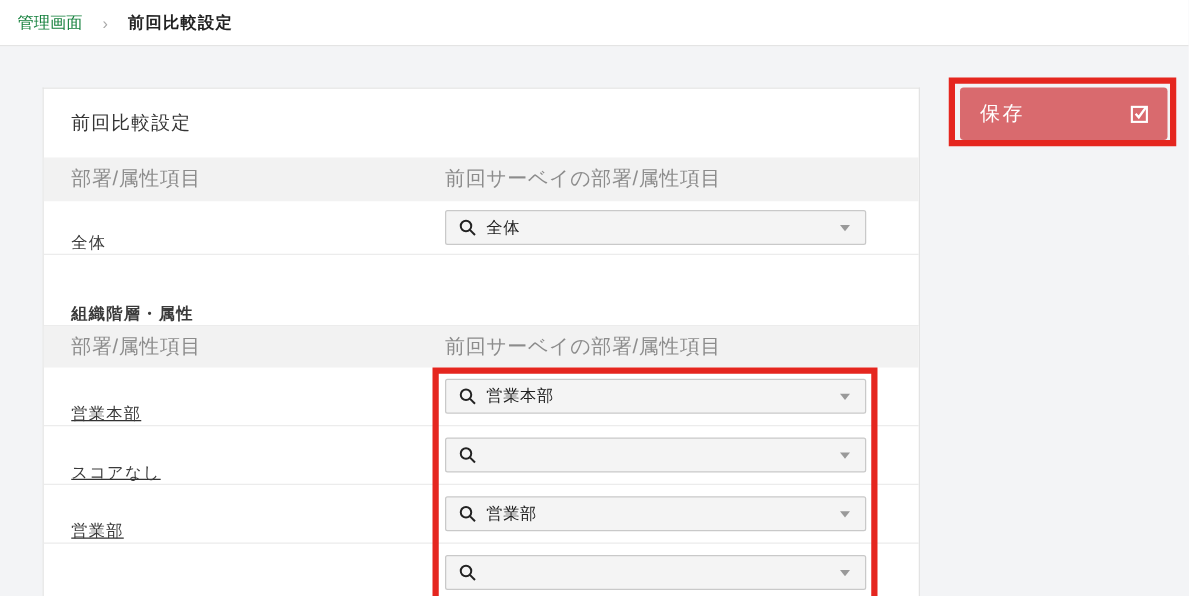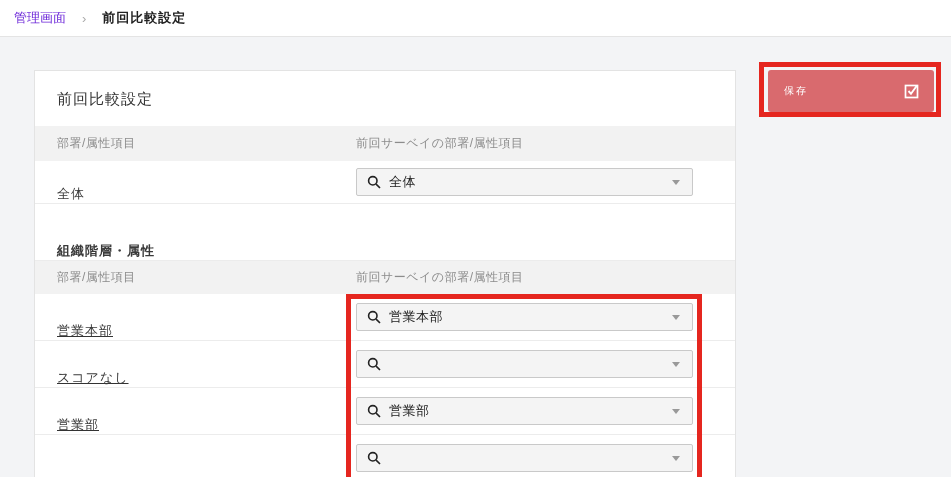--- a/index.html
+++ b/index.html
@@ -10,36 +10,36 @@
     position: relative;
     color: #333;
   }
 
   
   .topbar {
     position: absolute; left: 0; top: 0; width: 951px; height: 37px;
     background: #ffffff; border-bottom: 1px solid #e4e4e4;
     display: flex; align-items: center; padding: 0 14px;
   }
-  .crumb-parent { font-size: 13px; color: #6d28d9; cursor: pointer; }
+  .crumb-parent { font-size: 13px; color: #15803d; cursor: pointer; }
   .crumb-sep { font-size: 13px; color: #aaa; margin: 0 16px; }
   .crumb-current { font-size: 13px; color: #222; font-weight: bold; letter-spacing: 1px; }
 
   
   .card {
     position: absolute; left: 34px; top: 70px; width: 702px; height: 420px;
     background: #ffffff; border: 1px solid #e3e3e3; border-bottom: none;
   }
   .card-title {
     height: 55px; line-height: 55px; padding-left: 22px;
     font-size: 15px; color: #333; letter-spacing: 1px;
   }
   .thead {
     height: 35px; background: #f2f2f2;
-    display: flex; align-items: center; font-size: 12px; color: #8c8c8c;
+    display: flex; align-items: center; font-size: 16px; color: #8c8c8c;
     letter-spacing: 0.5px;
   }
   .thead.second { height: 33px; }
   .th-left { width: 321px; padding-left: 22px; }
   .th-right { flex: 1; }
 
   .row {
     position: relative; border-bottom: 1px solid #ececec;
     display: flex; align-items: flex-end;
   }
@@ -68,21 +68,21 @@
   }
   .search-glyph { flex: 0 0 auto; display: flex; }
 
   
   .save-btn {
     position: absolute; left: 768px; top: 70px; width: 166px; height: 42px;
     background: #d96a6e; border: none; border-radius: 3px;
     display: flex; align-items: center; justify-content: space-between;
     padding: 0 14px 0 16px; cursor: pointer;
   }
-  .save-label { color: #ffffff; font-size: 10px; letter-spacing: 2px; }
+  .save-label { color: #ffffff; font-size: 16px; letter-spacing: 2px; }
 
   
   .annotation {
     position: absolute; border: 5px solid #e5261f;
     pointer-events: none; z-index: 20; background: transparent;
   }
   .annotation-save   { left: 759px; top: 62px;  width: 182px; height: 55px; }
   .annotation-column { left: 346px; top: 294px; width: 356px; height: 200px; }
 </style>
 </head>

